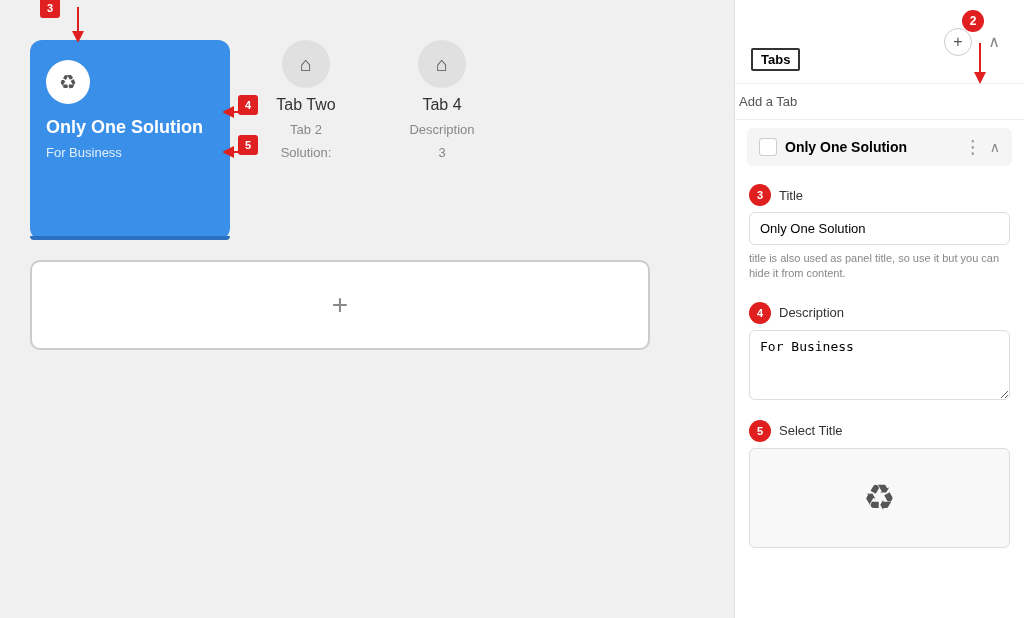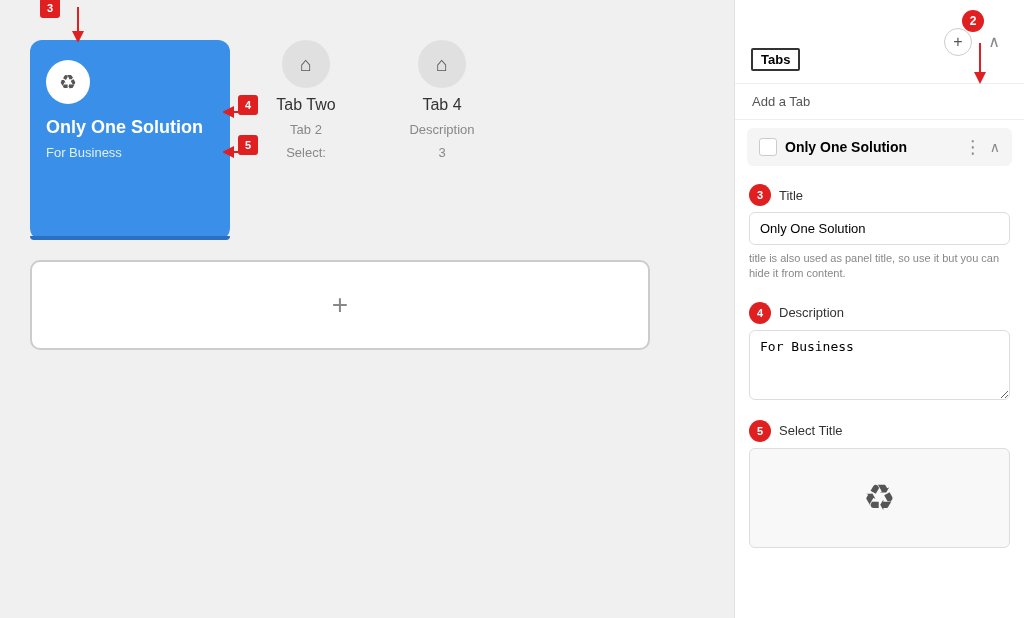--- a/index.html
+++ b/index.html
@@ -316,21 +316,21 @@
       justify-content: center;
       font-size: 32px;
       color: #555;
     }
 
     
     .add-tab-row {
       display: flex;
       align-items: center;
       justify-content: space-between;
-      padding: 10px 17px;
+      padding: 10px 4px;
       border-bottom: 1px solid #eee;
       position: relative;
     }
 
     .add-tab-label {
       font-size: 13px;
       color: #555;
     }
 
     
@@ -405,21 +405,21 @@
               </marker>
             </defs>
           <line x1="28" y1="10" x2="5" y2="10" stroke="#e02020" stroke-width="2" marker-end="url(#ah5)"></line>
         </svg>
       </div>
 
       <div class="tab-card-inactive">
         <div class="tab-icon-gray">⌂</div>
         <div class="tab-title">Tab Two</div>
         <div class="tab-sub">Tab 2</div>
-        <div class="tab-sub">Select:</div>
+        <div class="tab-sub">Solution:</div>
       </div>
 
       <div class="tab-card-inactive">
         <div class="tab-icon-gray">⌂</div>
         <div class="tab-title">Tab 4</div>
         <div class="tab-sub">Description</div>
         <div class="tab-sub">3</div>
       </div>
     </div>
 

